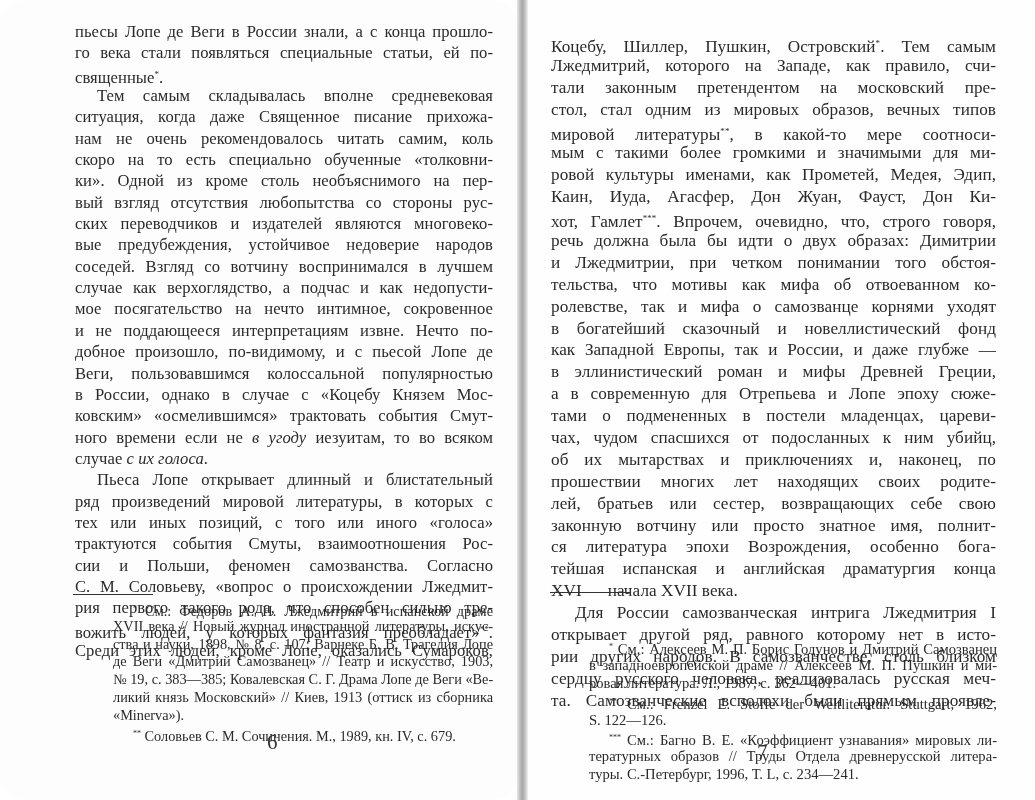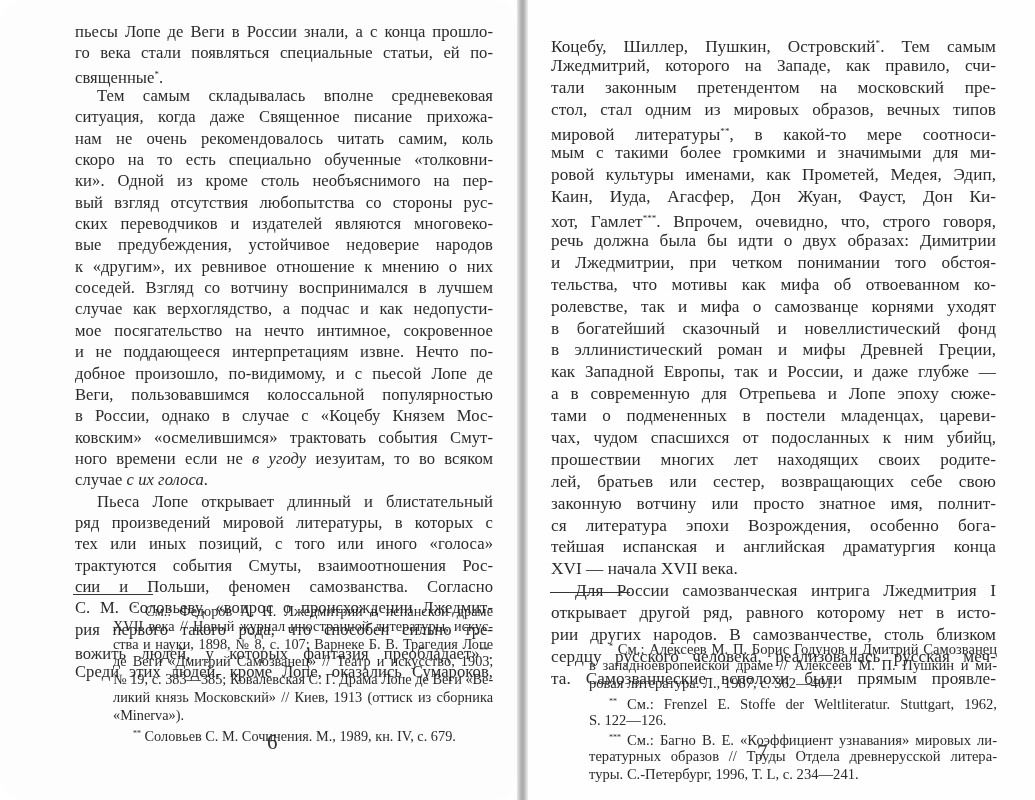--- a/index.html
+++ b/index.html
@@ -78,21 +78,20 @@
         <span class="line"><span>го века стали появляться специальные статьи, ей по-</span></span>
         <span class="line last"><span>священные</span><span class="fnmark">*</span><span>.</span></span>
         <span class="line indent"><span>Тем самым складывалась вполне средневековая</span></span>
         <span class="line"><span>ситуация, когда даже Священное писание прихожа-</span></span>
         <span class="line"><span>нам не очень рекомендовалось читать самим, коль</span></span>
         <span class="line"><span>скоро на то есть специально обученные «толковни-</span></span>
         <span class="line"><span>ки». Одной из кроме столь необъяснимого на пер-</span></span>
         <span class="line"><span>вый взгляд отсутствия любопытства со стороны рус-</span></span>
         <span class="line"><span>ских переводчиков и издателей являются многовеко-</span></span>
         <span class="line"><span>вые предубеждения, устойчивое недоверие народов</span></span>
-        <span class="line"><span>к «другим», их ревнивое отношение к мнению о них</span></span>
         <span class="line"><span>соседей. Взгляд со вотчину воспринимался в лучшем</span></span>
         <span class="line"><span>случае как верхоглядство, а подчас и как недопусти-</span></span>
         <span class="line"><span>мое посягательство на нечто интимное, сокровенное</span></span>
         <span class="line"><span>и не поддающееся интерпретациям извне. Нечто по-</span></span>
         <span class="line"><span>добное произошло, по-видимому, и с пьесой Лопе де</span></span>
         <span class="line"><span>Веги, пользовавшимся колоссальной популярностью</span></span>
         <span class="line"><span>в России, однако в случае с «Коцебу Князем Мос-</span></span>
         <span class="line"><span>ковским» «осмелившимся» трактовать события Смут-</span></span>
         <span class="line"><span>ного времени если не </span><em>в угоду</em><span> иезуитам, то во всяком</span></span>
         <span class="line last"><span>случае </span><em>с их голоса</em><span>.</span></span>
@@ -131,25 +130,26 @@
         <span class="line"><span>мировой литературы</span><span class="fnmark">**</span><span>, в какой-то мере соотноси-</span></span>
         <span class="line"><span>мым с такими более громкими и значимыми для ми-</span></span>
         <span class="line"><span>ровой культуры именами, как Прометей, Медея, Эдип,</span></span>
         <span class="line"><span>Каин, Иуда, Агасфер, Дон Жуан, Фауст, Дон Ки-</span></span>
         <span class="line"><span>хот, Гамлет</span><span class="fnmark">***</span><span>. Впрочем, очевидно, что, строго говоря,</span></span>
         <span class="line"><span>речь должна была бы идти о двух образах: Димитрии</span></span>
         <span class="line"><span>и Лжедмитрии, при четком понимании того обстоя-</span></span>
         <span class="line"><span>тельства, что мотивы как мифа об отвоеванном ко-</span></span>
         <span class="line"><span>ролевстве, так и мифа о самозванце корнями уходят</span></span>
         <span class="line"><span>в богатейший сказочный и новеллистический фонд</span></span>
+        <span class="line"><span>как Западной Европы, так и России, и даже глубже —</span></span>
         <span class="line"><span>в эллинистический роман и мифы Древней Греции,</span></span>
-        <span class="line"><span>как Западной Европы, так и России, и даже глубже —</span></span>
         <span class="line"><span>а в современную для Отрепьева и Лопе эпоху сюже-</span></span>
         <span class="line"><span>тами о подмененных в постели младенцах, цареви-</span></span>
         <span class="line"><span>чах, чудом спасшихся от подосланных к ним убийц,</span></span>
+        <span class="line"><span>об их мытарствах и приключениях и, наконец, по</span></span>
         <span class="line"><span>прошествии многих лет находящих своих родите-</span></span>
         <span class="line"><span>лей, братьев или сестер, возвращающих себе свою</span></span>
         <span class="line"><span>законную вотчину или просто знатное имя, полнит-</span></span>
         <span class="line"><span>ся литература эпохи Возрождения, особенно бога-</span></span>
         <span class="line"><span>тейшая испанская и английская драматургия конца</span></span>
         <span class="line last"><span>XVI — начала XVII века.</span></span>
         <span class="line indent"><span>Для России самозванческая интрига Лжедмитрия I</span></span>
         <span class="line"><span>открывает другой ряд, равного которому нет в исто-</span></span>
         <span class="line"><span>рии других народов. В самозванчестве, столь близком</span></span>
         <span class="line"><span>сердцу русского человека, реализовалась русская меч-</span></span>

